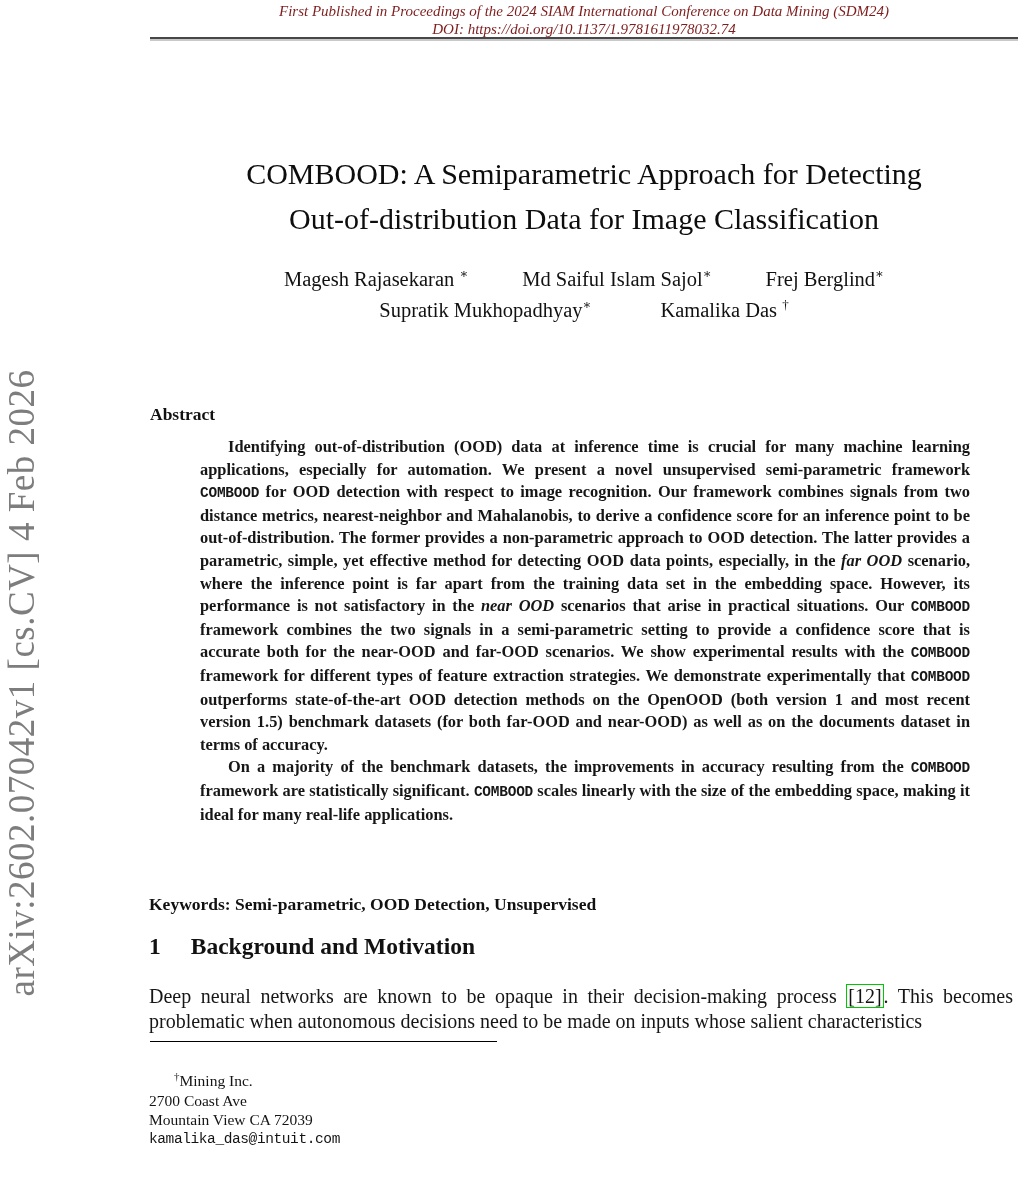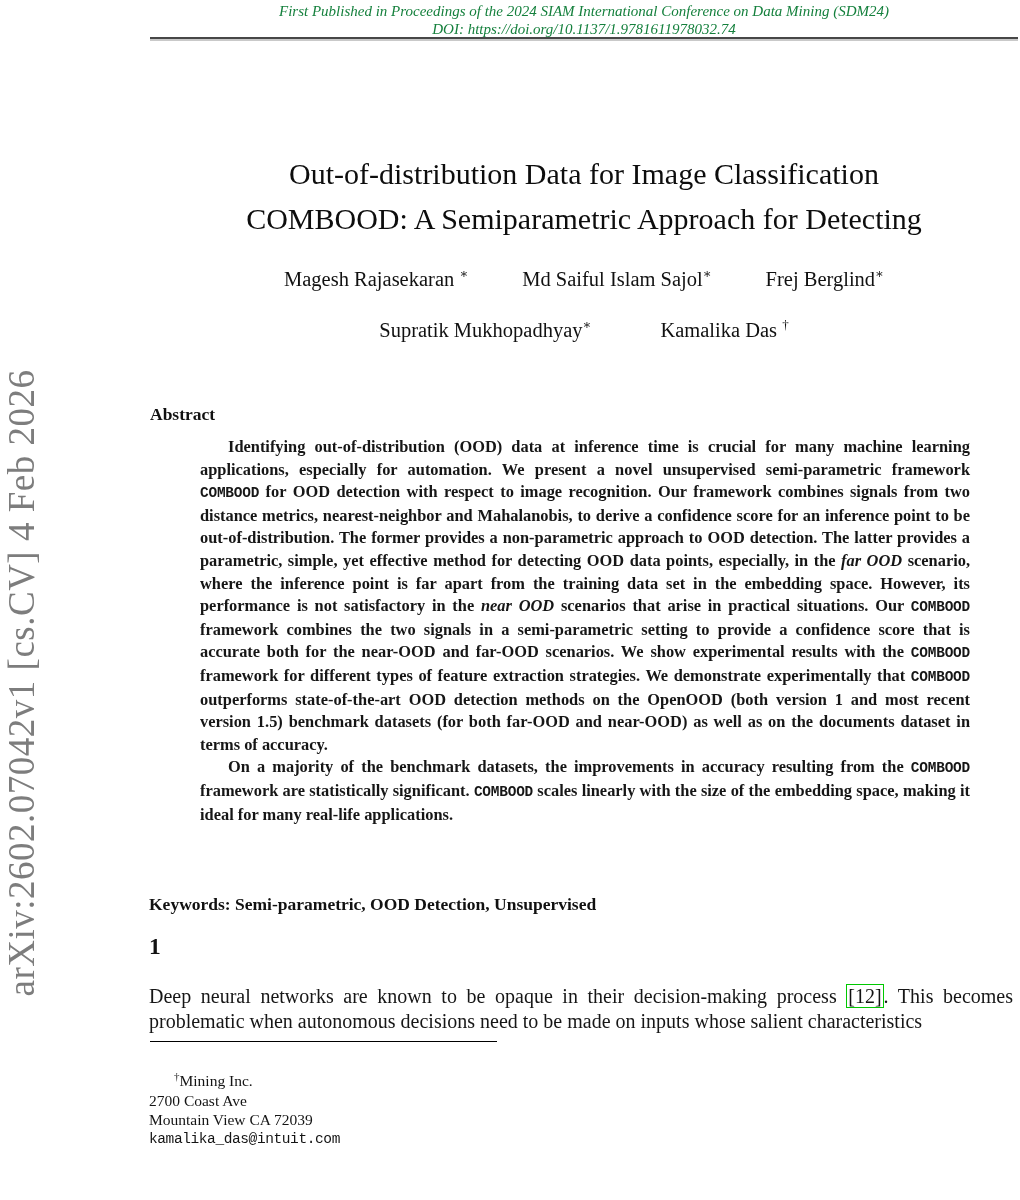--- a/index.html
+++ b/index.html
@@ -22,38 +22,38 @@
     font-size: 37px;
     color: #7d7d7d;
     white-space: nowrap;
     letter-spacing: 0.5px;
   }
 
   
   .header {
     position: absolute; top: 2px; left: 150px; width: 868px;
     text-align: center; font-style: italic;
-    font-size: 15px; line-height: 18px; color: #15803d;
+    font-size: 15px; line-height: 18px; color: #7f1d1d;
   }
   .header-rule {
     position: absolute; top: 37px; left: 150px; width: 868px;
     height: 2px; background: #474747;
     box-shadow: 0 2px 0 #c9c9c9;
   }
 
   
   .title-block {
     position: absolute; top: 151px; left: 150px; width: 868px;
     text-align: center; font-size: 30px; line-height: 45px; color: #0d0d0d;
   }
 
   
   .authors { position: absolute; top: 266px; left: 150px; width: 868px; font-size: 20.5px; }
   .authors-row1 { display: flex; justify-content: center; gap: 54px; }
-  .authors-row2 { display: flex; justify-content: center; gap: 69px; margin-top: 26px; }
+  .authors-row2 { display: flex; justify-content: center; gap: 69px; margin-top: 6px; }
   .author sup { font-size: 13px; }
 
   
   .abstract-heading {
     position: absolute; top: 404px; left: 150px; width: 868px;
     text-align: left; font-weight: bold; font-size: 17.5px;
   }
   .abstract-body {
     position: absolute; top: 436px; left: 200px; width: 770px;
     text-align: justify; font-size: 16.4px; line-height: 22.6px; color: #161616;
@@ -107,22 +107,22 @@
 
   <div class="arxiv-strip">arXiv:2602.07042v1  [cs.CV]  4 Feb 2026</div>
 
   <div class="header">
     <div>First Published in Proceedings of the 2024 SIAM International Conference on Data Mining (SDM24)</div>
     <div>DOI: https://doi.org/10.1137/1.9781611978032.74</div>
   </div>
   <div class="header-rule"></div>
 
   <div class="title-block">
+    <div>COMBOOD: A Semiparametric Approach for Detecting</div>
     <div>Out-of-distribution Data for Image Classification</div>
-    <div>COMBOOD: A Semiparametric Approach for Detecting</div>
   </div>
 
   <div class="authors">
     <div class="authors-row1">
       <span class="author"><span>Magesh Rajasekaran </span><sup>∗</sup></span>
       <span class="author"><span>Md Saiful Islam Sajol</span><sup>∗</sup></span>
       <span class="author"><span>Frej Berglind</span><sup>∗</sup></span>
     </div>
     <div class="authors-row2">
       <span class="author"><span>Supratik Mukhopadhyay</span><sup>∗</sup></span>
@@ -134,20 +134,21 @@
 
   <div class="abstract-body">
     <p><span>Identifying out-of-distribution (OOD) data at inference time is crucial for many machine learning applications, especially for automation. We present a novel unsupervised semi-parametric framework </span><span class="seg-tt">COMBOOD</span><span> for OOD detection with respect to image recognition.  Our framework combines signals from two distance metrics, nearest-neighbor and Mahalanobis, to derive a confidence score for an inference point to be out-of-distribution.  The former provides a non-parametric approach to OOD detection.  The latter provides a parametric, simple, yet effective method for detecting OOD data points, especially, in the </span><span class="seg-it">far OOD</span><span> scenario, where the inference point is far apart from the training data set in the embedding space.  However, its performance is not satisfactory in the </span><span class="seg-it">near OOD</span><span> scenarios that arise in practical situations.  Our </span><span class="seg-tt">COMBOOD</span><span> framework combines the two signals in a semi-parametric setting to provide a confidence score that is accurate both for the near-OOD and far-OOD scenarios.  We show experimental results with the </span><span class="seg-tt">COMBOOD</span><span> framework for different types of feature extraction strategies.  We demonstrate experimentally that </span><span class="seg-tt">COMBOOD</span><span> outperforms state-of-the-art OOD detection methods on the OpenOOD (both version 1 and most recent version 1.5) benchmark datasets (for both far-OOD and near-OOD) as well as on the documents dataset in terms of accuracy.</span></p>
     <p><span>On a majority of the benchmark datasets, the improvements in accuracy resulting from the </span><span class="seg-tt">COMBOOD</span><span> framework are statistically significant.  </span><span class="seg-tt">COMBOOD</span><span> scales linearly with the size of the embedding space, making it ideal for many real-life applications.</span></p>
   </div>
 
   <div class="keywords">Keywords: Semi-parametric, OOD Detection, Unsupervised</div>
 
   <div class="section-heading">
     <span class="sec-num">1</span>
+    <span>Background and Motivation</span>
   </div>
 
   <div class="body-para"><span>Deep neural networks are known to be opaque in their decision-making process </span><span class="seg-cite">[12]</span><span>. This becomes problematic when autonomous decisions need to be made on inputs whose salient characteristics</span></div>
 
   <div class="fn-rule"></div>
 
   <div class="footnotes">
     <div class="fn-block2">
       <div class="fn-first"><sup>†</sup><span>Mining Inc.</span></div>
       <div>2700 Coast Ave</div>

